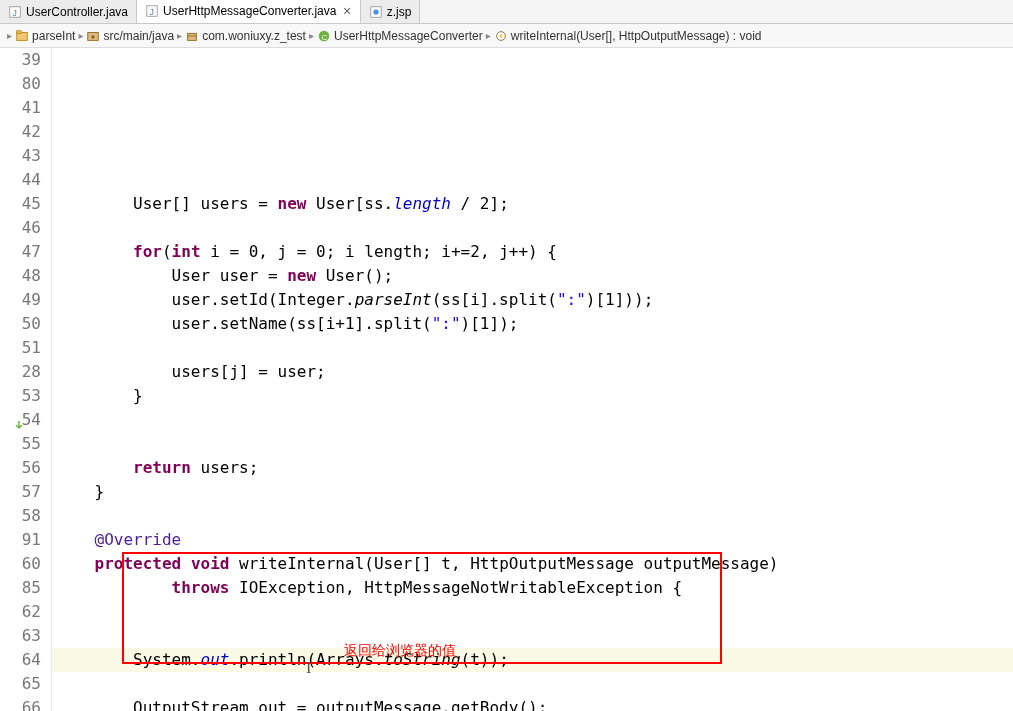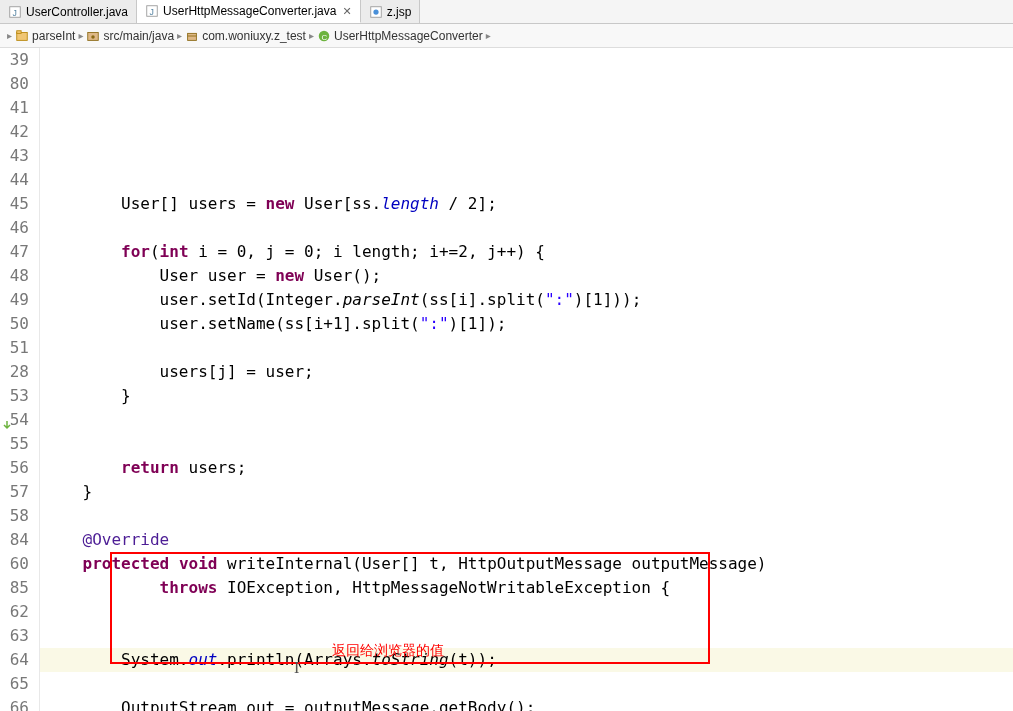--- a/index.html
+++ b/index.html
@@ -74,20 +74,21 @@
       align-items: center;
       justify-content: center;
     }
     .editor {
       display: flex;
       height: calc(100% - 48px);
       font-family: Consolas, Monaco, monospace;
       font-size: 16px;
       line-height: 24px;
       position: relative;
+      margin-left: 12px;
     }
     .gutter {
       background: #fff;
       color: #787878;
       text-align: right;
       padding: 0 10px 0 4px;
       border-right: 1px solid #e8e8e8;
       user-select: none;
       min-width: 40px;
     }
@@ -206,20 +207,29 @@
   <span class="breadcrumb-item">
     <span class="bc-icon">
         <svg viewBox="0 0 16 16">
           <circle cx="8" cy="8" r="6" fill="#6db33f"></circle>
           <text x="5" y="12" font-size="9" fill="#fff">C</text>
         </svg>
       </span>
     <span>UserHttpMessageConverter</span>
   </span>
   <span class="breadcrumb-sep">▸</span>
+  <span class="breadcrumb-item">
+    <span class="bc-icon">
+        <svg viewBox="0 0 16 16">
+          <circle cx="8" cy="8" r="5" fill="#fff" stroke="#8b6914"></circle>
+          <circle cx="8" cy="8" r="2" fill="#f0c674"></circle>
+        </svg>
+      </span>
+    <span>writeInternal(User[], HttpOutputMessage) : void</span>
+  </span>
 </div>
 
 <div class="editor">
   <div class="gutter" id="gutter">
       <div class="gutter-line">39</div>
       <div class="gutter-line">80</div>
       <div class="gutter-line">41</div>
       <div class="gutter-line">42</div>
       <div class="gutter-line">43</div>
       <div class="gutter-line">44</div>
@@ -232,21 +242,21 @@
       <div class="gutter-line">51</div>
       <div class="gutter-line">28</div>
       <div class="gutter-line">53</div>
       <div class="gutter-line">54<span class="override-marker"><svg viewBox="0 0 10 10">
             <path d="M5 0 L5 7 M2 4 L5 7 L8 4" stroke="#6db33f" stroke-width="1.5" fill="none"></path>
           </svg></span></div>
       <div class="gutter-line">55</div>
       <div class="gutter-line">56</div>
       <div class="gutter-line">57</div>
       <div class="gutter-line">58</div>
-      <div class="gutter-line">84</div>
+      <div class="gutter-line">91</div>
       <div class="gutter-line">60</div>
       <div class="gutter-line">85</div>
       <div class="gutter-line">62</div>
       <div class="gutter-line">63</div>
       <div class="gutter-line">64</div>
       <div class="gutter-line">65</div>
       <div class="gutter-line">66</div>
     </div>
   <div class="code" id="code-area"><div class="current-line-hl" style="top: 600px;"></div>
     <div class="red-box" id="redbox" style="top: 504px; left: 70px; width: 600px; height: 112px;"></div>

